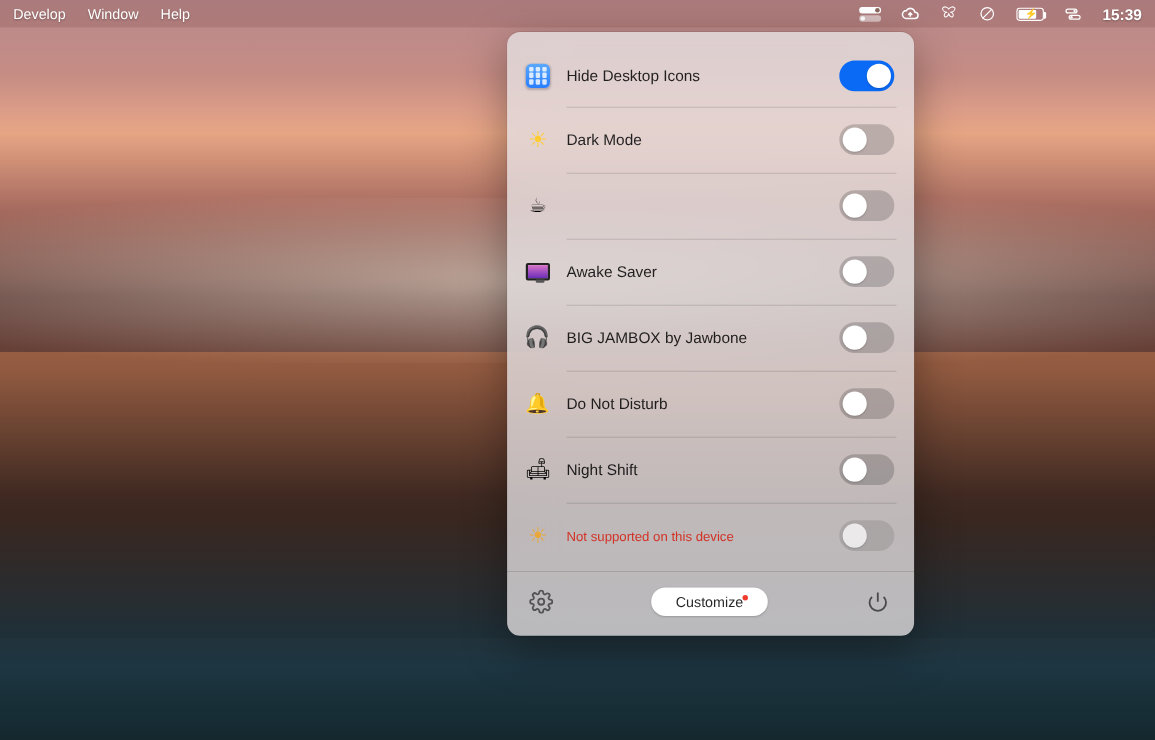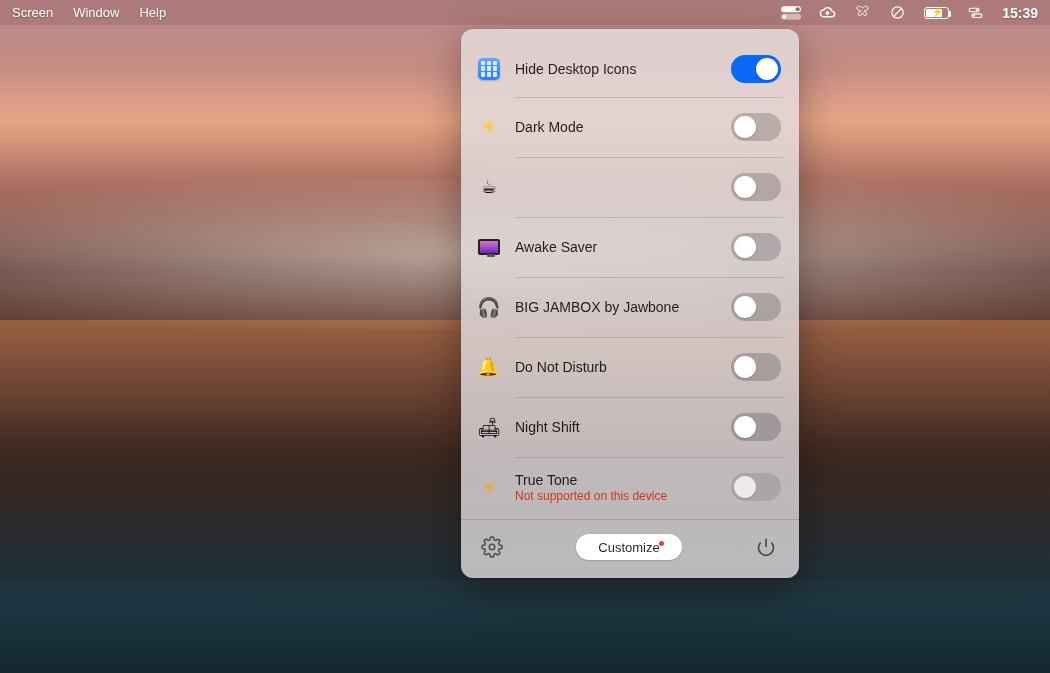--- a/index.html
+++ b/index.html
@@ -46,21 +46,21 @@
     .menubar-right svg { width:17px; height:17px; fill:#fff; }
     .menubar-right .toggles-icon svg { width:20px; height:14px; }
     .menubar-time { font-size:14px; font-weight:700; text-shadow:0 1px 2px rgba(0,0,0,0.3); }
     .battery { width:25px; height:12px; border:1px solid #fff; border-radius:3px; position:relative; display:flex; align-items:center; }
     .battery::after { content:''; position:absolute; right:-3px; top:3px; width:2px; height:6px; background:#fff; border-radius:0 1px 1px 0;}
     .battery-fill { position:absolute; left:1px; top:1px; bottom:1px; width:70%; background:#fff; border-radius:1px;}
     .battery-bolt { position:absolute; left:7px; top:-1px; color:#000; font-size:9px;}
 
     
     .panel {
-      position:absolute; top:29px; left:461px; width:338px; 
+      position:absolute; top:29px; left:461px; width:370px; 
       background: rgba(230,225,228,0.78);
       backdrop-filter: blur(24px);
       border-radius:12px;
       box-shadow: 0 12px 40px rgba(0,0,0,0.35), 0 0 0 0.5px rgba(0,0,0,0.1);
       padding:8px 0 14px 0;
     }
     .panel-item {
       display:flex; align-items:center;
       padding: 10px 18px 10px 16px;
       position:relative;
@@ -123,21 +123,21 @@
     .ic-lamp { font-size:19px;}
     .ic-truetone { font-size:20px; color:#e8a83a; text-shadow:-6px 0 0 -2px #f5d060;}
   </style>
 </head>
 <body>
 
 <div class="desktop"></div>
 
 <div class="menubar">
   <div class="menubar-left">
-    <span>Screen</span>
+    <span>Develop</span>
     <span>Window</span>
     <span>Help</span>
   </div>
   <div class="menubar-right">
     <div class="mi toggles-icon">
       <svg viewBox="0 0 24 16">
           <rect x="0" y="0" width="24" height="7" rx="3.5" fill="#fff"></rect>
           <circle cx="20" cy="3.5" r="2.5" fill="#8a6860"></circle>
           <rect x="0" y="9" width="24" height="7" rx="3.5" fill="rgba(255,255,255,0.5)"></rect>
           <circle cx="4" cy="12.5" r="2.5" fill="#fff"></circle>
@@ -245,21 +245,20 @@
     <div class="item-icon ic-lamp">🛋︎</div>
     <div class="item-label-wrap">
       <span class="item-label">Night Shift</span>
     </div>
     <div class="toggle"></div>
   </div>
 
   <div class="panel-item">
     <div class="item-icon ic-truetone">☀︎</div>
     <div class="item-label-wrap">
-      <span class="item-label">True Tone</span>
       <span class="item-sublabel red">Not supported on this device</span>
     </div>
     <div class="toggle disabled"></div>
   </div>
 
   <div class="panel-bottom">
     <div class="gear">
       <svg width="22" height="22" viewBox="0 0 24 24" fill="none" stroke="currentColor" stroke-width="1.8">
           <circle cx="12" cy="12" r="3"></circle>
           <path d="M19.4 15a1.7 1.7 0 00.34 1.87l.06.06a2 2 0 11-2.83 2.83l-.06-.06a1.7 1.7 0 00-1.87-.34 1.7 1.7 0 00-1 1.56V21a2 2 0 11-4 0v-.09a1.7 1.7 0 00-1.12-1.56 1.7 1.7 0 00-1.87.34l-.06.06a2 2 0 11-2.83-2.83l.06-.06a1.7 1.7 0 00.34-1.87 1.7 1.7 0 00-1.56-1H3a2 2 0 110-4h.09a1.7 1.7 0 001.56-1.12 1.7 1.7 0 00-.34-1.87l-.06-.06a2 2 0 112.83-2.83l.06.06a1.7 1.7 0 001.87.34H9a1.7 1.7 0 001-1.56V3a2 2 0 114 0v.09a1.7 1.7 0 001 1.56 1.7 1.7 0 001.87-.34l.06-.06a2 2 0 112.83 2.83l-.06.06a1.7 1.7 0 00-.34 1.87V9a1.7 1.7 0 001.56 1H21a2 2 0 110 4h-.09a1.7 1.7 0 00-1.56 1z"></path>

